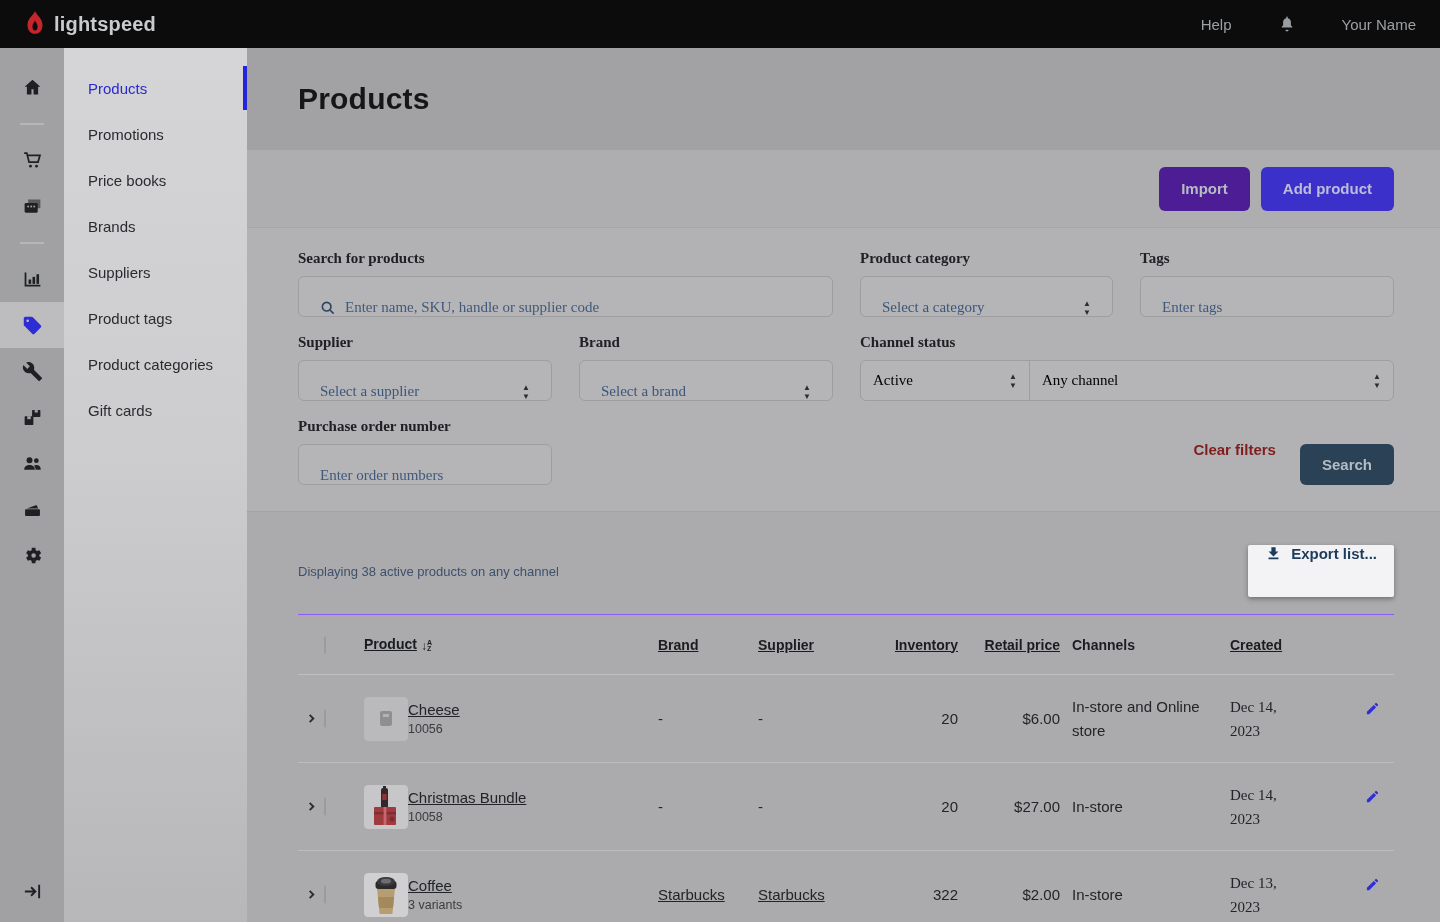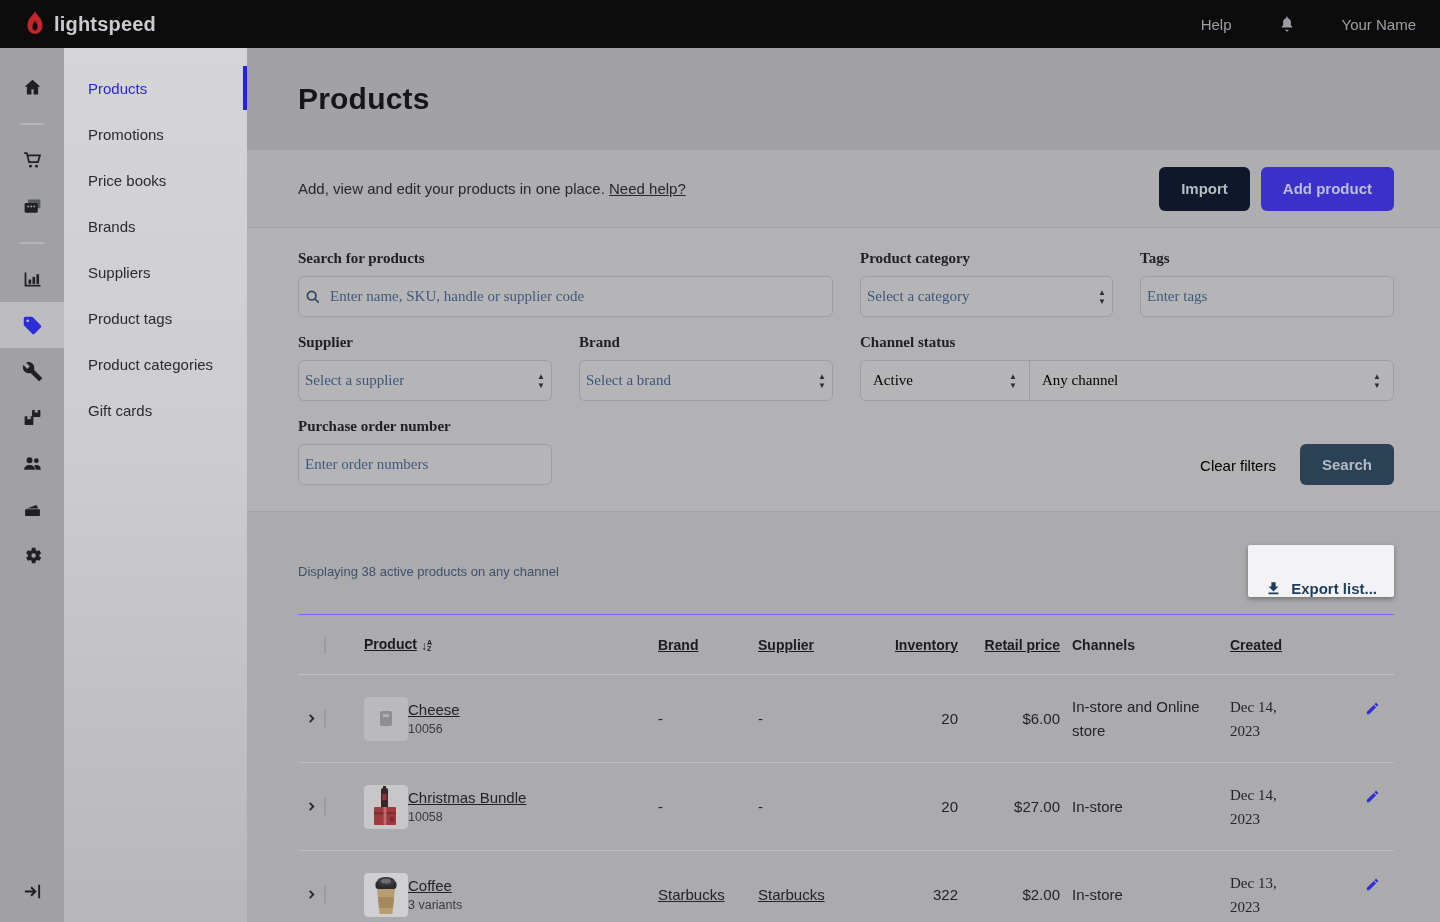--- a/index.html
+++ b/index.html
@@ -42,54 +42,54 @@
   .main { flex:1; background:#a2a2a4; display:flex; flex-direction:column; min-width:0; }
   .title-band { height:102px; display:flex; align-items:center; padding:0 46px 0 51px; }
   .page-title { font-size:30px; font-weight:700; color:#161619; letter-spacing:.2px; }
 
   .desc-band { height:78px; background:#aeaeb0; display:flex; align-items:center;
     padding:0 46px 0 51px; border-bottom:1px solid #a6a6a8; }
   .desc-text { font-size:15px; color:#27282b; }
   .desc-text a { color:#27282b; text-decoration:underline; cursor:pointer; }
   .desc-actions { margin-left:auto; display:flex; gap:11px; }
   .btn { border:none; border-radius:6px; font-family:inherit; font-size:15px; font-weight:700; cursor:pointer; }
-  .btn-dark { background:#0f172a; color:#b5bcc3; height:44px; padding:0 22px; }
+  .btn-dark { background:#4c1d95; color:#b5bcc3; height:44px; padding:0 22px; }
   .btn-primary { background:#3b30ca; color:#bdbdd9; height:44px; padding:0 22px; }
 
   
   .filters { background:#b2b2b4; padding:22px 46px 26px 51px; border-bottom:1px solid #a3a3a5; }
   .f-row { display:flex; gap:27px; margin-bottom:17px; }
   .f-row:last-child { margin-bottom:0; }
   .f-field { display:flex; flex-direction:column;font-family:Liberation Serif, serif; }
   .f-label { font-size:15px; font-weight:700; color:#202124; margin-bottom:9px; }
   .control { height:41px; border:1px solid #9e9ea1; border-radius:6px; background:#b5b5b7;
-    display:flex; align-items:center; padding:0 6px; font-size:15px; }
+    display:flex; align-items:flex-end; padding:0 21px; font-size:15px; }
   .control input { border:none; outline:none; background:transparent; width:100%;
     font-family:inherit; font-size:15px; color:#26364e; }
   .control input::placeholder { color:#41597c; opacity:1; }
   .sel { justify-content:space-between; cursor:pointer; }
   .sel .val { color:#3c567a; }
   .spin { display:flex; flex-direction:column; align-items:center; line-height:7px;
     font-size:8px; color:#2c2d30; gap:2px; }
   .w535 { width:535px; } .w253 { width:253px; } .w254 { width:254px; }
   .chgroup { display:flex; width:534px; border:1px solid #9e9ea1; border-radius:6px; background:#b5b5b7; height:41px; }
   .chgroup .part { display:flex; align-items:center; justify-content:space-between; padding:0 12px; font-size:15px; cursor:pointer; }
   .chgroup .part:first-child { width:169px; border-right:1px solid #9e9ea1; }
   .chgroup .part:last-child { flex:1; }
   .f-actions { margin-left:auto; display:flex; align-items:flex-end; gap:24px; padding-bottom:0; }
-  .link-clear { font-size:15px; color:#000000; text-decoration:none; cursor:pointer; margin-bottom:11px; }
+  .link-clear { font-size:15px; color:#7f1d1d; text-decoration:none; cursor:pointer; margin-bottom:27px;font-weight:bold; }
   .btn-search { height:41px; padding:0 22px; background:#2b4156; color:#b5bcc3; }
   .search-ico { margin-right:9px; flex:0 0 auto; }
 
   
   .list-section { flex:1; background:#ababad; padding:0 46px 0 51px; display:flex; flex-direction:column; min-height:0; }
   .summary-row { margin-top:33px; display:flex; align-items:center; }
   .summary-text { font-size:13px; color:#3e506b; }
   .export-box { margin-left:auto; height:52px; background:#f3f3f5; border-radius:2px;
-    box-shadow:0 2px 5px rgba(0,0,0,.35); display:flex; align-items:flex-end; padding:0 17px; cursor:pointer; }
+    box-shadow:0 2px 5px rgba(0,0,0,.35); display:flex; align-items:flex-start; padding:0 17px; cursor:pointer; }
   .export-box svg { width:17px; height:17px; fill:#1d3c5b; margin-right:9px; }
   .export-label { font-size:15px; font-weight:600; color:#1d3c5b; }
 
   .ptable { margin-top:17px; border-top:1px solid #8b5cf6; }
   .trow { display:grid; grid-template-columns:26px 40px 294px 100px 112px 88px 102px 150px 1fr 56px;
     align-items:center; }
   .thead { height:60px; border-bottom:1px solid #bfbfc1; font-size:14px; font-weight:700; color:#1b1c1f; }
   .thead .hcell { text-decoration:underline; cursor:pointer; }
   .thead .hcell.plain { text-decoration:none; cursor:default; }
   .num { text-align:right; }
@@ -226,24 +226,20 @@
       <div class="sn-item">Gift cards</div>
     </div>
 
     <div class="main">
 
       <div class="title-band">
         <h1 class="page-title">Products</h1>
       </div>
 
       <div class="desc-band">
-        <span class="desc-text">
-          <span>Add, view and edit your products in one place.</span>
-          <a>Need help?</a>
-        </span>
         <span class="desc-actions">
           <button class="btn btn-dark">Import</button>
           <button class="btn btn-primary">Add product</button>
         </span>
       </div>
 
       <div class="filters">
         <div class="f-row">
           <div class="f-field w535">
             <span class="f-label">Search for products</span>

